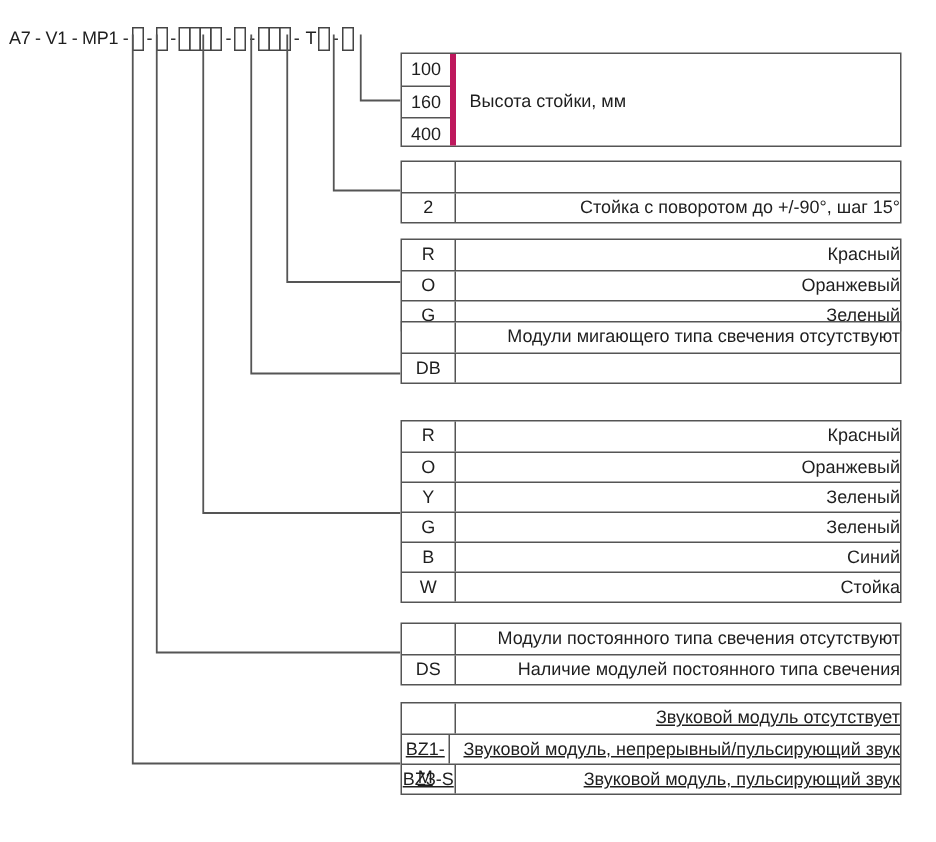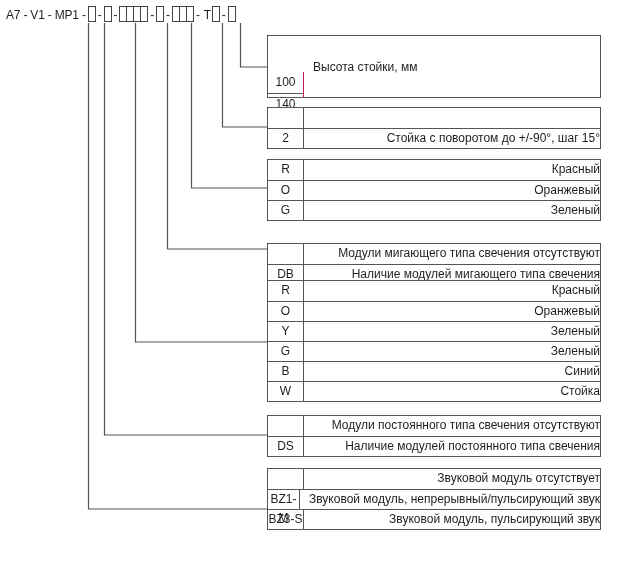--- a/index.html
+++ b/index.html
@@ -1,35 +1,35 @@
 <!DOCTYPE html>
 <html><head>
 <meta charset="utf-8">
 <style>
   html, body { margin: 0; padding: 0; background: #ffffff; }
   body { width: 624px; height: 561px; position: relative; overflow: hidden;
          font-family: "Liberation Sans", sans-serif; color: #1e1e1e; }
-  .code-line { position: absolute; left: 6px; top: 2px; height: 20px; display: flex; align-items: flex-end;
+  .code-line { position: absolute; left: 6px; top: 18px; height: 20px; display: flex; align-items: flex-start;
                font-size: 12px; letter-spacing: -0.2px; white-space: nowrap; }
   .code-line .seg { display: inline-block; }
   .code-line .prefix { margin-right: 2px; }
   .code-line .dash { margin: 0 2px; }
   .code-line .tchar { margin: 0 1px 0 2px; }
   .slot { display: inline-block; width: 6px; height: 14px; border: 1px solid #444; box-sizing: content-box; vertical-align: middle; }
   .slot + .slot { margin-left: -1px; }
   .slotgroup { display: inline-flex; }
   svg.wires { position: absolute; left: 0; top: 0; }
   .tbl { position: absolute; left: 267px; width: 334px; border: 1px solid #555; box-sizing: border-box; background: #fff; }
   .tbl .row { display: flex; height: 20px; border-top: 1px solid #555; box-sizing: border-box; }
   .tbl .row:first-child { border-top: none; }
   .tbl .code { width: 36px; border-right: 1px solid #555; box-sizing: border-box; text-align: center;
                font-size: 12px; line-height: 19px; }
   .tbl .desc { flex: 1; padding-left: 9px; font-size: 12px; line-height: 19px; white-space: nowrap; text-align: right; }
   .tbl.merged { display: flex; }
-  .tbl.merged .codes { width: 36px; border-right: 1px solid #be185d; box-sizing: border-box; margin-top: 36px; }
+  .tbl.merged .codes { width: 36px; border-right: 4px solid #be185d; box-sizing: border-box; }
   .tbl.merged .codes .c { height: 21px; border-top: 1px solid #555; box-sizing: border-box; text-align: center; font-size: 12px; line-height: 20px; }
   .tbl.merged .codes .c:first-child { border-top: none; }
   .tbl.merged .mdesc { flex: 1; display: flex; align-items: center; padding-left: 9px; font-size: 12px; }
 </style>
 </head>
 <body>
 
 <div class="code-line">
   <span class="seg prefix">A7 - V1 - MP1 -</span>
   <span class="slot"></span>
@@ -65,21 +65,21 @@
     <polyline points="167.5,23 167.5,249 267,249"></polyline>
     <polyline points="135.5,23 135.5,342 267,342"></polyline>
     <polyline points="104.5,23 104.5,435 267,435"></polyline>
     <polyline points="88.5,23 88.5,509 267,509"></polyline>
   </g>
 </svg>
 
 <div class="tbl merged" style="top:35px;height:63px;">
   <div class="codes">
     <div class="c">100</div>
-    <div class="c">140</div>
+    <div class="c">160</div>
     <div class="c">400</div>
   </div>
   <div class="mdesc">Высота стойки, мм</div>
 </div>
 
 <div class="tbl" style="top:107px;">
   <div class="row">
     <div class="code"></div>
     <div class="desc"></div>
   </div>
@@ -97,28 +97,27 @@
   <div class="row">
     <div class="code">O</div>
     <div class="desc">Оранжевый</div>
   </div>
   <div class="row">
     <div class="code">G</div>
     <div class="desc">Зеленый</div>
   </div>
 </div>
 
-<div class="tbl" style="top:243px;">
+<div class="tbl" style="top:214px;">
   <div class="row">
     <div class="code"></div>
     <div class="desc">Модули мигающего типа свечения отсутствуют</div>
   </div>
   <div class="row">
     <div class="code">DB</div>
-    <div class="desc">Наличие модулей мигающего типа свечения</div>
   </div>
 </div>
 
 <div class="tbl" style="top:280px;">
   <div class="row">
     <div class="code">R</div>
     <div class="desc">Красный</div>
   </div>
   <div class="row">
     <div class="code">O</div>
@@ -146,21 +145,21 @@
   <div class="row">
     <div class="code"></div>
     <div class="desc">Модули постоянного типа свечения отсутствуют</div>
   </div>
   <div class="row">
     <div class="code">DS</div>
     <div class="desc">Наличие модулей постоянного типа свечения</div>
   </div>
 </div>
 
-<div class="tbl" style="top:468px;">
+<div class="tbl" style="top:468px;text-decoration:underline;">
   <div class="row">
     <div class="code"></div>
     <div class="desc">Звуковой модуль отсутствует</div>
   </div>
   <div class="row">
     <div class="code">BZ1-M</div>
     <div class="desc">Звуковой модуль, непрерывный/пульсирующий звук</div>
   </div>
   <div class="row">
     <div class="code">BZ3-S</div>

